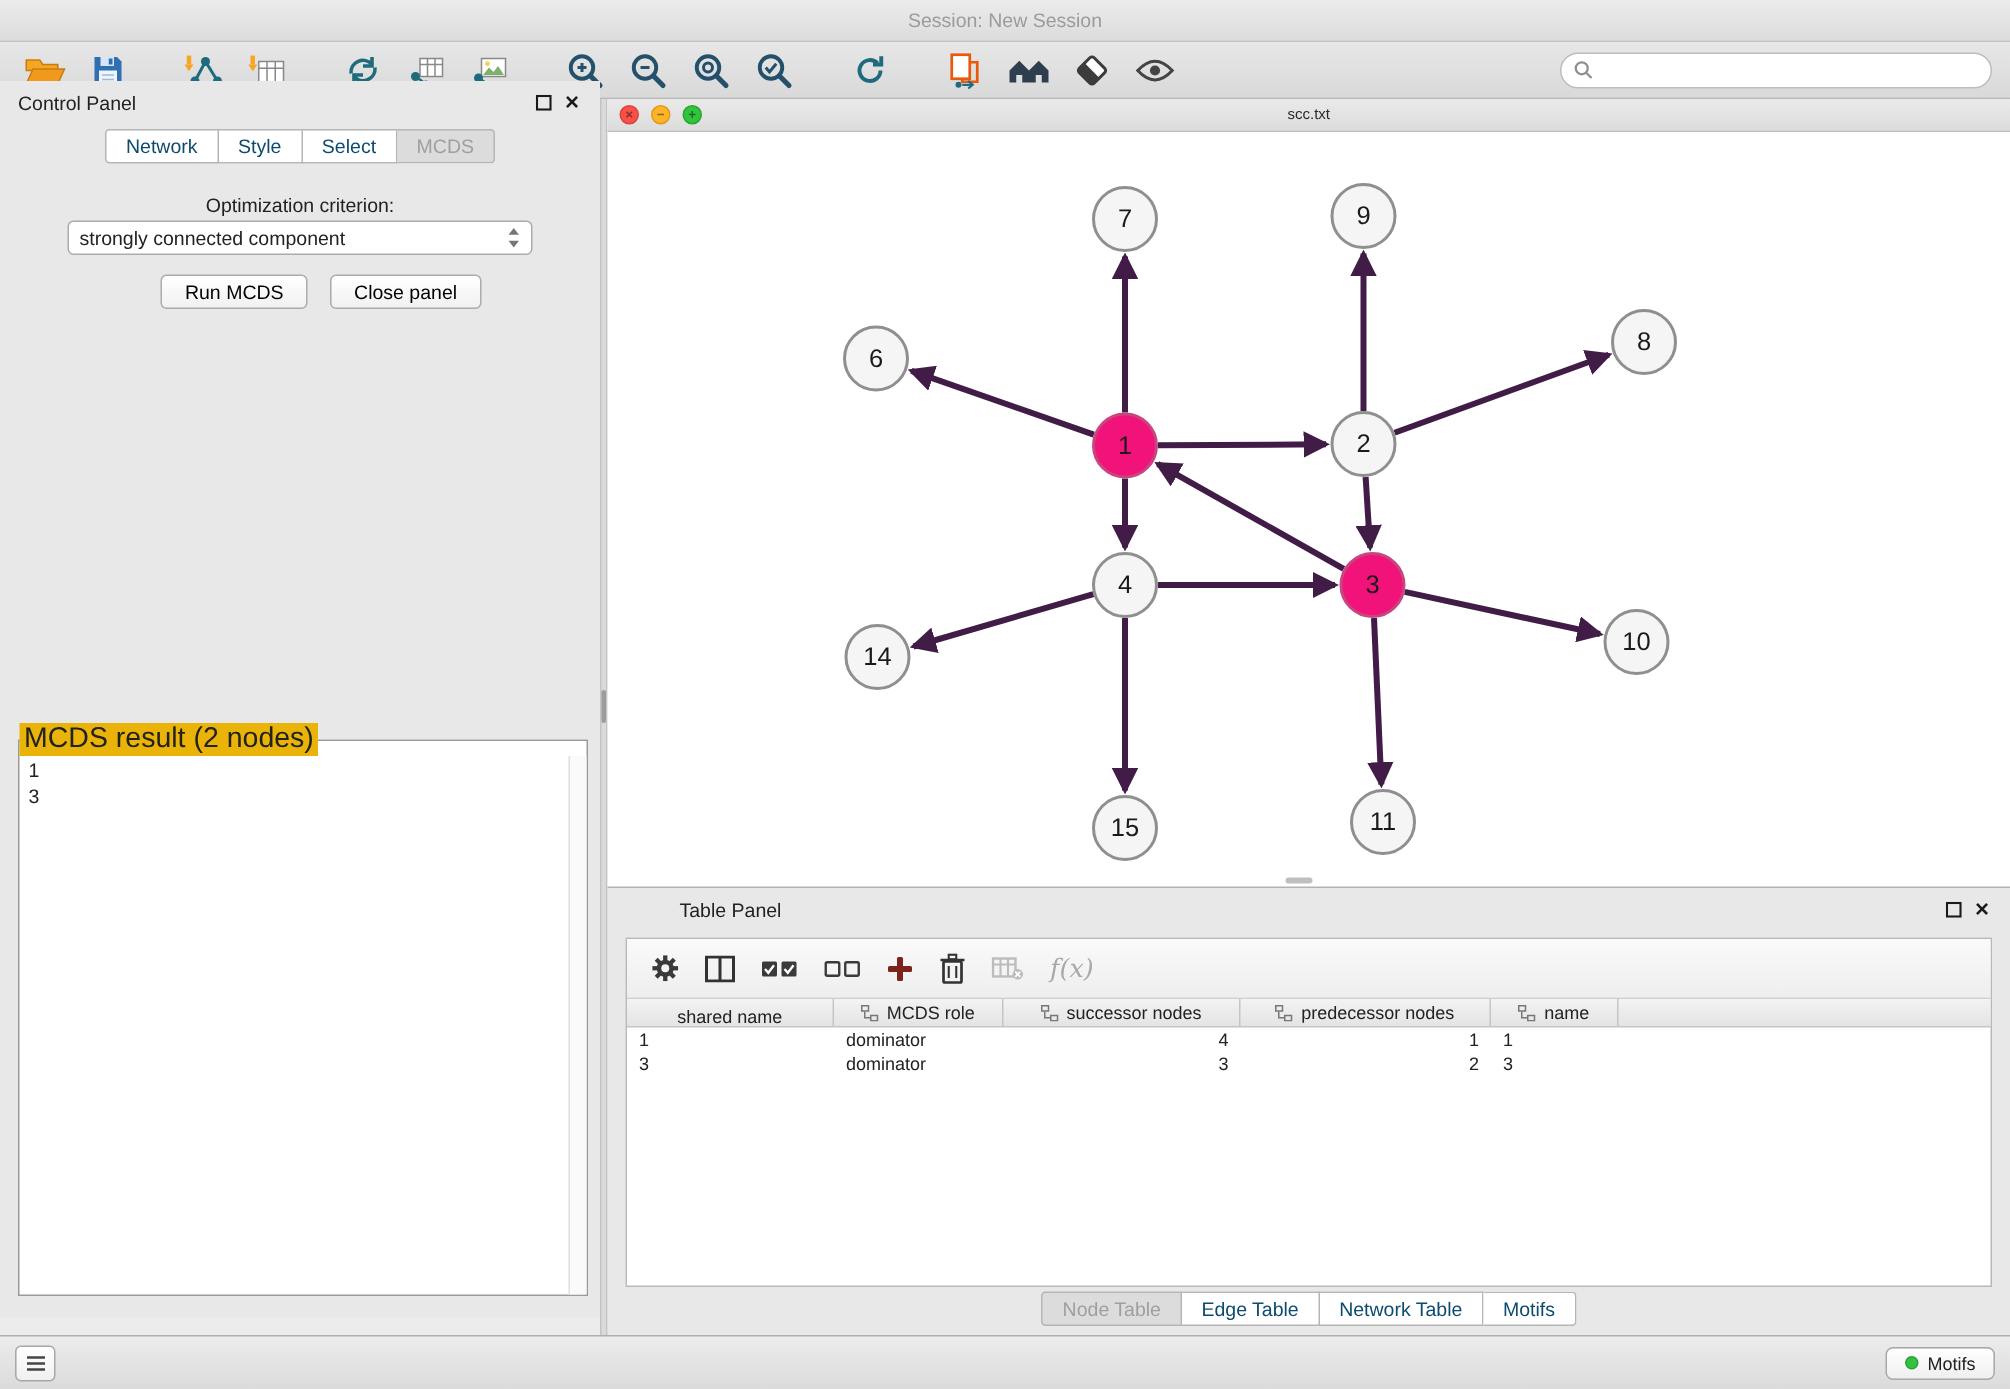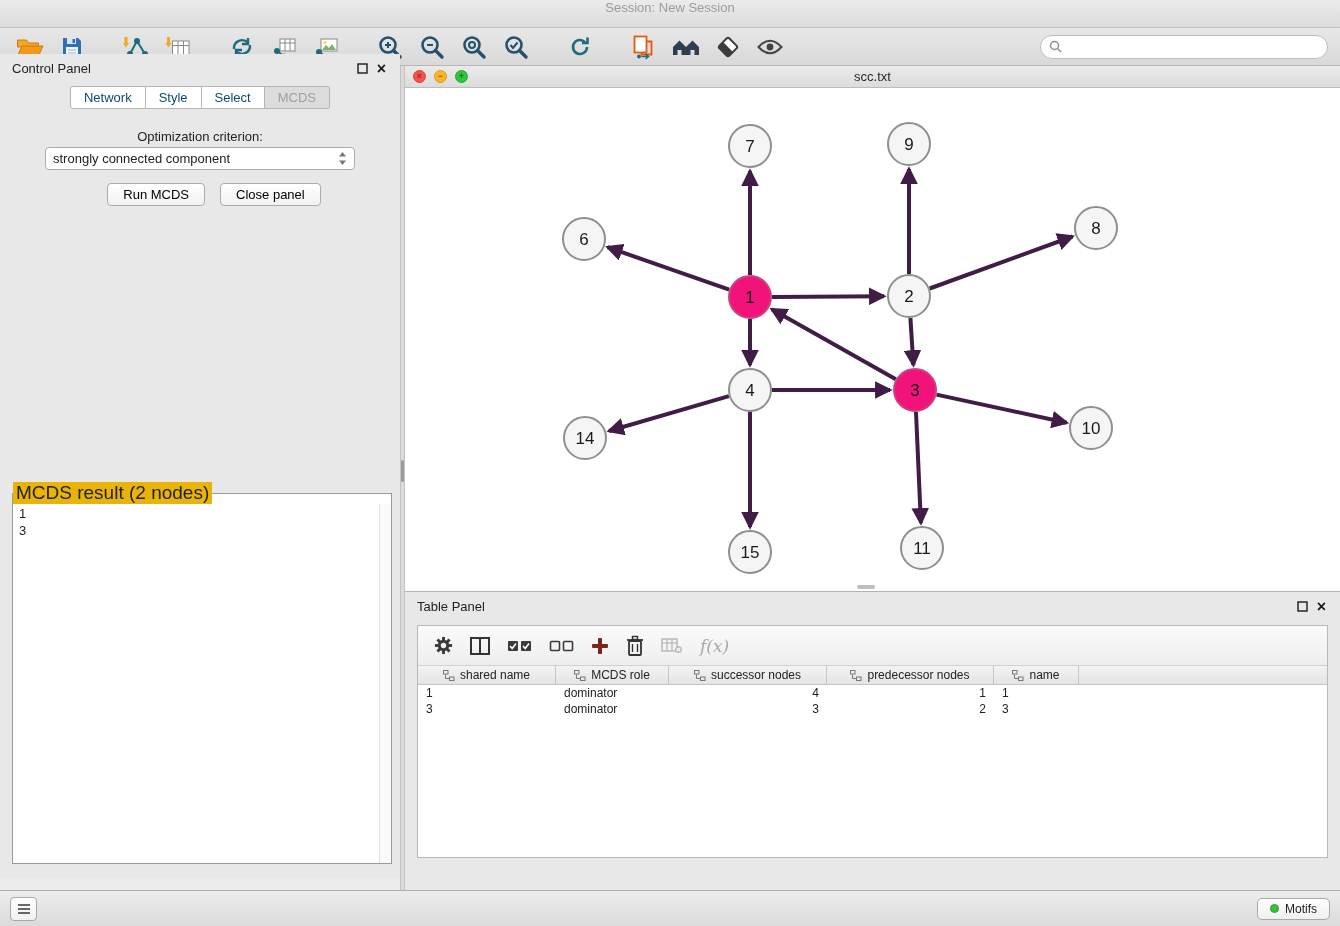--- a/index.html
+++ b/index.html
@@ -3,21 +3,21 @@
 <meta charset="utf-8">
 <style>
   * { margin:0; padding:0; box-sizing:border-box; }
   html,body { width:1340px; height:926px; }
   body { font-family:"Liberation Sans",sans-serif; font-size:13px; color:#222;
          background:#ececec; position:relative; overflow:hidden; }
 
   
   .titlebar { position:absolute; top:0; left:0; right:0; height:28px;
     background:linear-gradient(#ebebeb,#dcdcdc); border-bottom:1px solid #c2c2c2;
-    display:flex; align-items:flex-start; justify-content:center; color:#9b9b9b; }
+    display:flex; align-items:center; justify-content:center; color:#9b9b9b; }
 
   
   .toolbar { position:absolute; top:28px; left:0; right:0; height:38px;
     background:linear-gradient(#e7e7e7,#d9d9d9); border-bottom:1px solid #b7b7b7;
     display:flex; align-items:center; padding:0 12px; gap:6px; }
   .tb-btn { width:36px; height:30px; display:flex; align-items:center; justify-content:center; border-radius:4px; }
   .tb-sep { width:16px; height:30px; }
   .search-field { margin-left:auto; width:288px; height:24px; background:#fff;
     border:1px solid #bdbdbd; border-radius:12px; display:flex; align-items:center; padding:0 8px; gap:5px; }
   .search-field input { border:none; outline:none; flex:1; font-size:13px; background:transparent;
@@ -53,32 +53,32 @@
   
   .v-split { position:absolute; left:400px; top:66px; width:5px; height:824px; background:#dadada;
     border-left:1px solid #c3c3c3; border-right:1px solid #c3c3c3; }
   .v-thumb { position:absolute; left:0; top:394px; width:3px; height:22px; background:#9c9c9c; border-radius:2px; }
 
   
   .network-window { position:absolute; left:405px; top:66px; width:935px; height:526px;
     background:#fff; border-bottom:1px solid #b2b2b2; }
   .nw-titlebar { height:22px; background:linear-gradient(#eaeaea,#dcdcdc); border-bottom:1px solid #bcbcbc;
     display:flex; align-items:center; padding:0 8px; position:relative; }
-  .nw-title { position:absolute; left:0; right:0; text-align:center; font-size:13px; color:#2a2a2a; }
+  .nw-title { position:absolute; left:0; right:0; text-align:center; font-size:10px; color:#2a2a2a; }
   .lights { display:flex; gap:8px; z-index:1; }
   .light { width:13px; height:13px; border-radius:50%; display:flex; align-items:center;
     justify-content:center; font-size:9px; font-weight:bold; color:rgba(0,0,0,.45); line-height:1; }
   .light.red    { background:#f95149; border:1px solid #d8443c; }
   .light.yellow { background:#fdb427; border:1px solid #dd9a1e; }
   .light.green  { background:#33c43e; border:1px solid #27a631; }
   #graph-svg { display:block; }
   .h-thumb { position:absolute; bottom:2px; left:452px; width:18px; height:4px; background:#bfbfbf; border-radius:2px; }
 
   
-  .table-panel { position:absolute; left:405px; top:592px; width:935px; height:298px; background:#e8e8e8; }
+  .table-panel { position:absolute; left:405px; top:592px; width:935px; height:298px; background:#e8e8e8;padding-left:36px; }
   .tp-header { display:flex; align-items:center; padding:7px 14px 0 12px; }
   .tp-content { position:absolute; left:12px; right:12px; top:33px; bottom:32px; background:#fff; border:1px solid #b8b8b8; }
   .tt-toolbar { height:40px; border-bottom:1px solid #d0d0d0; display:flex; align-items:center;
     gap:17px; padding:0 16px; background:linear-gradient(#fafafa,#eeeeee); }
   .tt-ic { display:flex; align-items:center; justify-content:center; }
   .fx { font-family:"DejaVu Serif",serif; font-style:italic; color:#a8a8a8; font-size:17px; }
   .nt-head { display:flex; height:19px; background:linear-gradient(#f3f3f3,#e4e4e4); border-bottom:1px solid #c5c5c5; }
   .nt-th { display:flex; align-items:center; justify-content:center; gap:5px; font-size:12px;
     border-right:1px solid #c5c5c5; overflow:hidden; white-space:nowrap; }
   .nt-row { display:flex; height:16px; font-size:12px; align-items:center; }
@@ -440,21 +440,21 @@
           <line x1="6" y1="1" x2="6" y2="13" stroke="#bcbcbc" stroke-width="1.4"></line>
           <line x1="11" y1="1" x2="11" y2="13" stroke="#bcbcbc" stroke-width="1.4"></line>
           <circle cx="17.5" cy="11.5" r="3.5" fill="#bcbcbc"></circle>
           <line x1="15.8" y1="9.8" x2="19.2" y2="13.2" stroke="#fff" stroke-width="1.2"></line>
           <line x1="19.2" y1="9.8" x2="15.8" y2="13.2" stroke="#fff" stroke-width="1.2"></line>
         </svg>
       </span>
       <span class="tt-ic fx">f(x)</span>
     </div>
     <div class="nt-head" id="nt-head">
-        <div class="nt-th" style="width: 138px;">
+        <div class="nt-th" style="width: 138px; flex-direction: column;">
           <svg width="12" height="11" viewBox="0 0 12 11">
             <rect x="0.5" y="0.5" width="4.5" height="3.5" fill="none" stroke="#777"></rect>
             <rect x="6.5" y="7" width="4.5" height="3.5" fill="none" stroke="#777"></rect>
             <path d="M2.5 4.5 v4 h4" stroke="#777" fill="none"></path>
           </svg>
           <span>shared name</span>
         </div>
         <div class="nt-th" style="width: 113px;">
           <svg width="12" height="11" viewBox="0 0 12 11">
             <rect x="0.5" y="0.5" width="4.5" height="3.5" fill="none" stroke="#777"></rect>
@@ -498,20 +498,26 @@
         </div>
         <div class="nt-row">
           <div class="nt-td" style="width: 138px; text-align: left;">3</div>
           <div class="nt-td" style="width: 113px; text-align: left;">dominator</div>
           <div class="nt-td" style="width: 158px; text-align: right;">3</div>
           <div class="nt-td" style="width: 167px; text-align: right;">2</div>
           <div class="nt-td" style="width: 85px; text-align: left;">3</div>
         </div>
       </div>
   </div>
+  <div class="seg tp-tabs">
+    <button class="active">Node Table</button>
+    <button>Edge Table</button>
+    <button>Network Table</button>
+    <button>Motifs</button>
+  </div>
 </div>
 
 <div class="statusbar">
   <div class="panel-toggle">
     <svg width="14" height="12" viewBox="0 0 14 12">
       <line x1="1" y1="2" x2="13" y2="2" stroke="#444" stroke-width="1.6"></line>
       <line x1="1" y1="6" x2="13" y2="6" stroke="#444" stroke-width="1.6"></line>
       <line x1="1" y1="10" x2="13" y2="10" stroke="#444" stroke-width="1.6"></line>
     </svg>
   </div>

